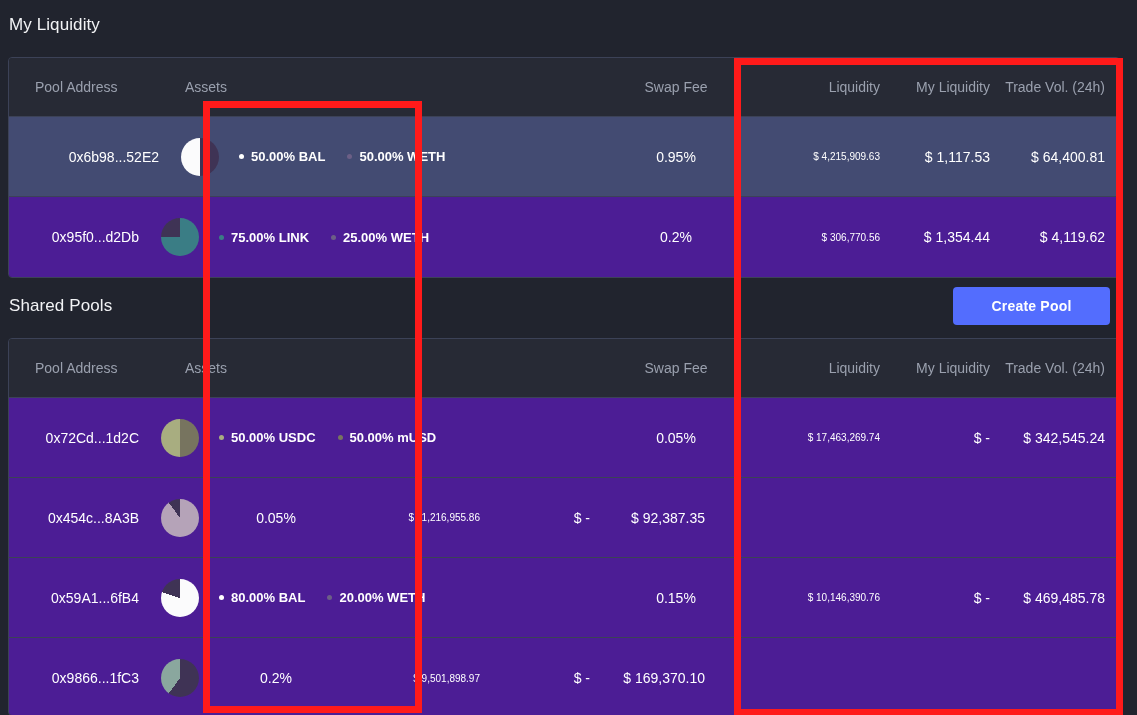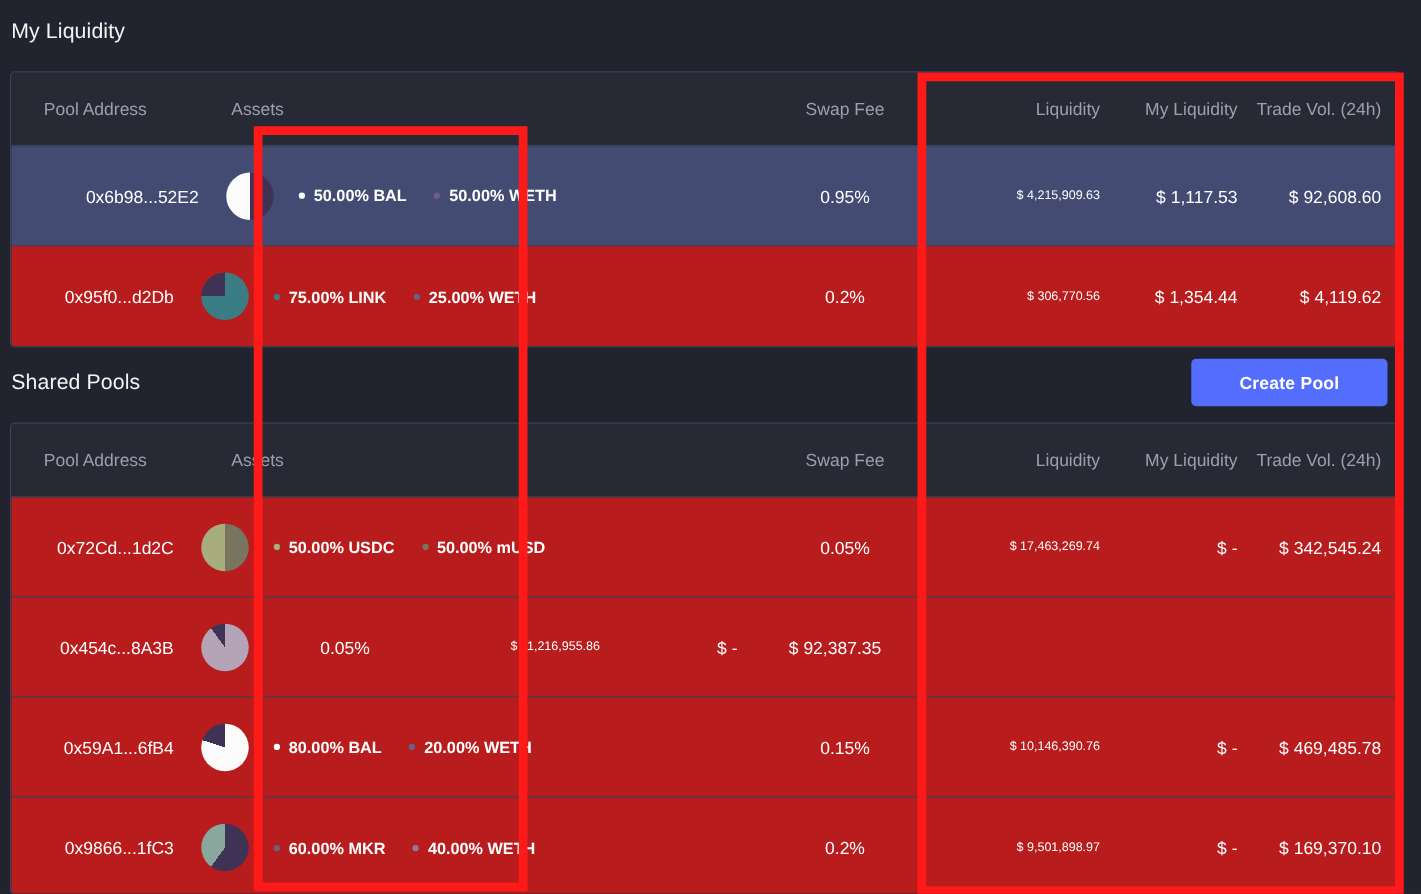--- a/index.html
+++ b/index.html
@@ -67,21 +67,21 @@
   .row:last-child { border-bottom: none; }
 
   .header-row {
     height: 59px;
     background: #272a35;
     border-bottom: 1px solid #3c4257;
   }
 
   .body-row {
     height: 80px;
-    background: #b91c1c;
+    background: #4c1d95;
   }
 
   .body-row.selected {
     background: #434b72;
     padding-left: 20px;
   }
 
   
   .c-addr {
     width: 140px;
@@ -240,21 +240,21 @@
               <span>50.00% BAL</span>
             </div>
             <div class="asset-item">
               <span class="asset-dot" style="background: rgb(108, 95, 134);"></span>
               <span>50.00% WETH</span>
             </div>
           </div>
           <div class="c-fee">0.95%</div>
           <div class="c-liq">$ 4,215,909.63</div>
           <div class="c-myliq">$ 1,117.53</div>
-          <div class="c-vol">$ 92,608.60</div>
+          <div class="c-vol">$ 64,400.81</div>
         </div>
         <div class="row body-row">
           <div class="c-addr">0x95f0...d2Db</div>
           <div class="c-icon">
             <div class="pie" style="background: conic-gradient(rgb(58, 125, 133) 0%, rgb(58, 125, 133) 75%, rgb(63, 51, 85) 75%, rgb(63, 51, 85) 100%);"></div>
           </div>
           <div class="c-assets">
             <div class="asset-item">
               <span class="asset-dot" style="background: rgb(58, 125, 133);"></span>
               <span>75.00% LINK</span>
@@ -335,30 +335,20 @@
           <div class="c-fee">0.15%</div>
           <div class="c-liq">$ 10,146,390.76</div>
           <div class="c-myliq">$ -</div>
           <div class="c-vol">$ 469,485.78</div>
         </div>
         <div class="row body-row">
           <div class="c-addr">0x9866...1fC3</div>
           <div class="c-icon">
             <div class="pie" style="background: conic-gradient(rgb(63, 51, 85) 0%, rgb(63, 51, 85) 60%, rgb(138, 167, 158) 60%, rgb(138, 167, 158) 100%);"></div>
           </div>
-          <div class="c-assets">
-            <div class="asset-item">
-              <span class="asset-dot" style="background: rgb(108, 95, 134);"></span>
-              <span>60.00% MKR</span>
-            </div>
-            <div class="asset-item">
-              <span class="asset-dot" style="background: rgb(138, 123, 163);"></span>
-              <span>40.00% WETH</span>
-            </div>
-          </div>
           <div class="c-fee">0.2%</div>
           <div class="c-liq">$ 9,501,898.97</div>
           <div class="c-myliq">$ -</div>
           <div class="c-vol">$ 169,370.10</div>
         </div>
       </div>
   </div>
 
   <div id="annot-assets" class="annot-box"></div>
   <div id="annot-liquidity" class="annot-box"></div>

